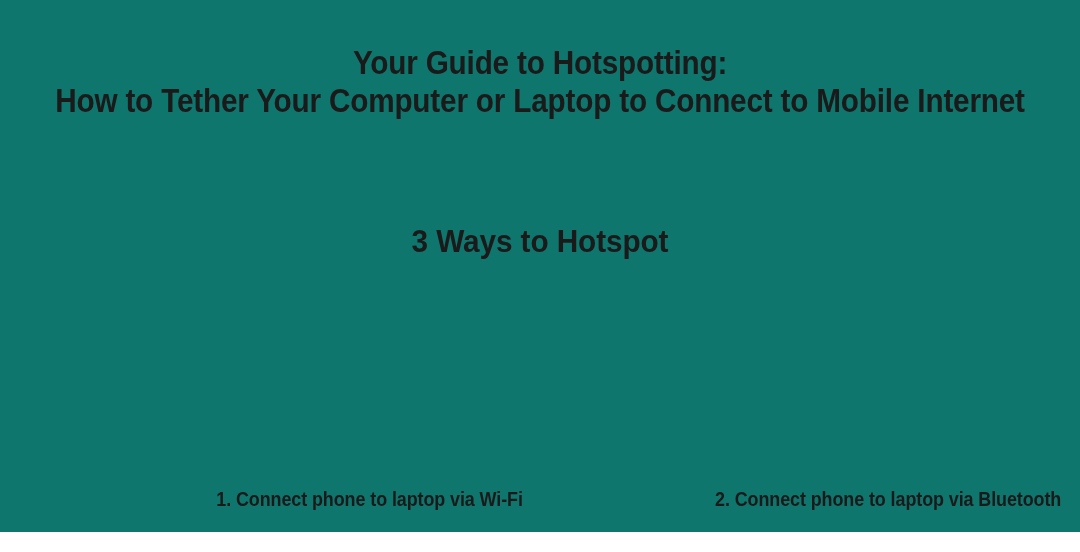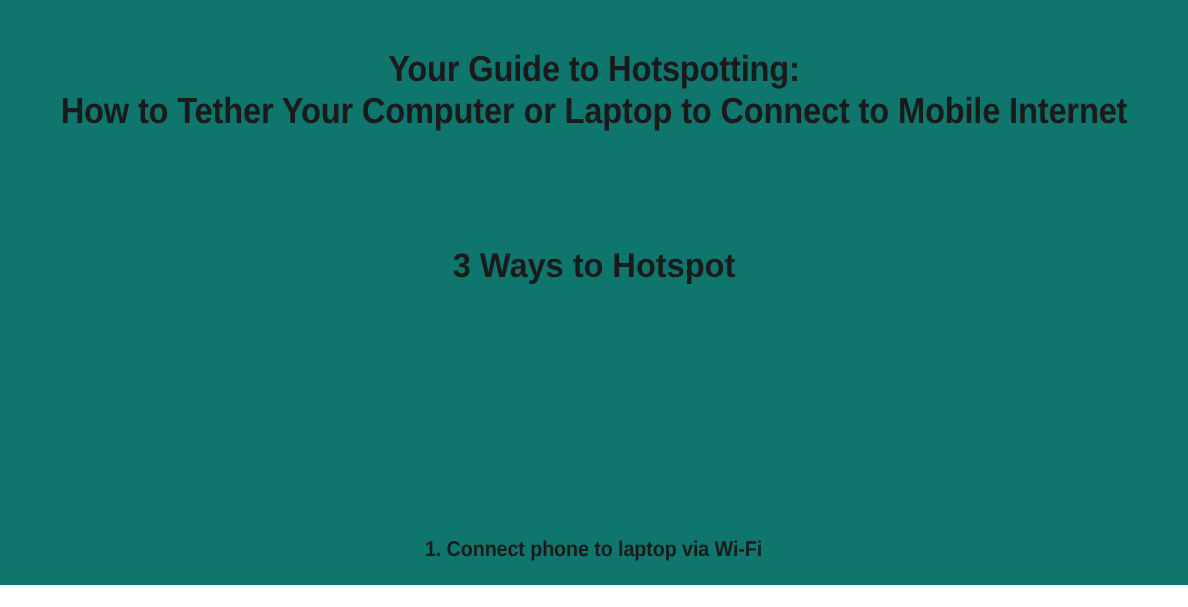--- a/index.html
+++ b/index.html
@@ -80,21 +80,21 @@
   .captions-row {
     position: absolute;
     left: 0;
     top: 487px;
     width: 1080px;
     display: flex;
   }
 
   .caption-cell {
     flex: 1 1 0;
-    text-align: center;
+    text-align: right;
     padding: 0 4px;
     box-sizing: border-box;
   }
 
   .caption-text {
     display: inline-block;
     font-size: 19.5px;
     font-weight: 700;
     line-height: 24px;
     letter-spacing: -0.1px;
@@ -119,15 +119,18 @@
   <div class="steps-figures">
     <div class="figure-slot"></div>
     <div class="figure-slot"></div>
     <div class="figure-slot"></div>
   </div>
 
   <div class="captions-row">
     <div class="caption-cell">
       <span class="caption-text">1. Connect phone to laptop via Wi-Fi</span>
     </div>
+    <div class="caption-cell">
+      <span class="caption-text">2. Connect phone to laptop via Bluetooth</span>
+    </div>
   </div>
 
 </div>
 
 </body></html>

